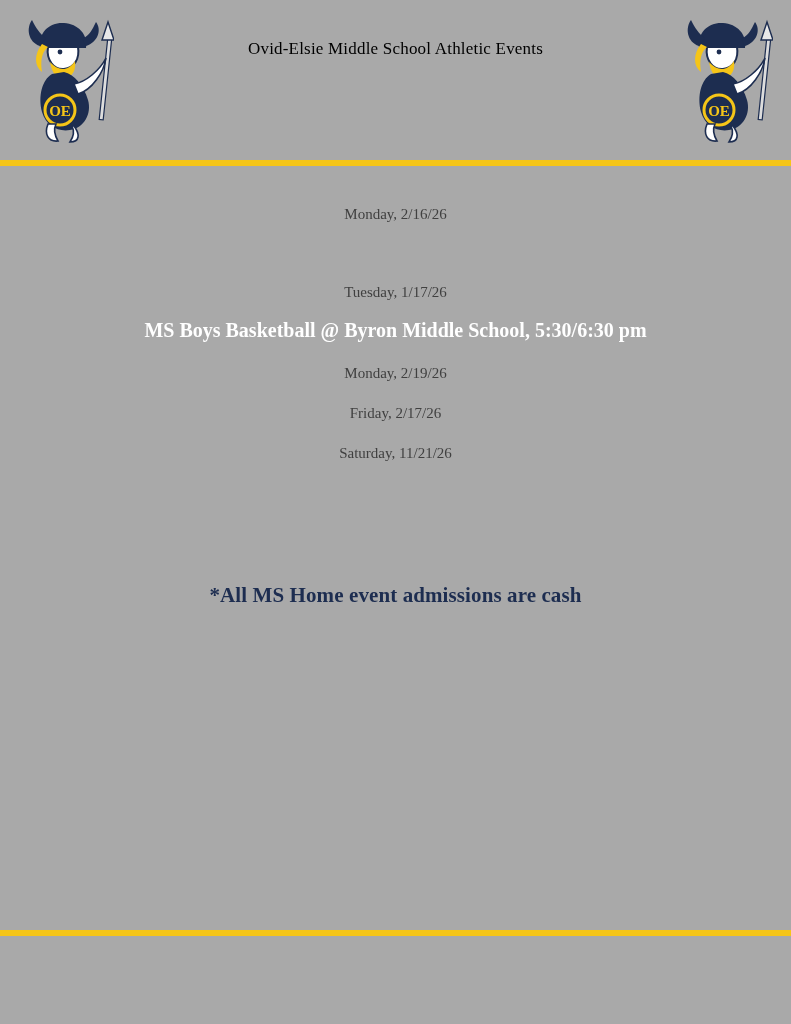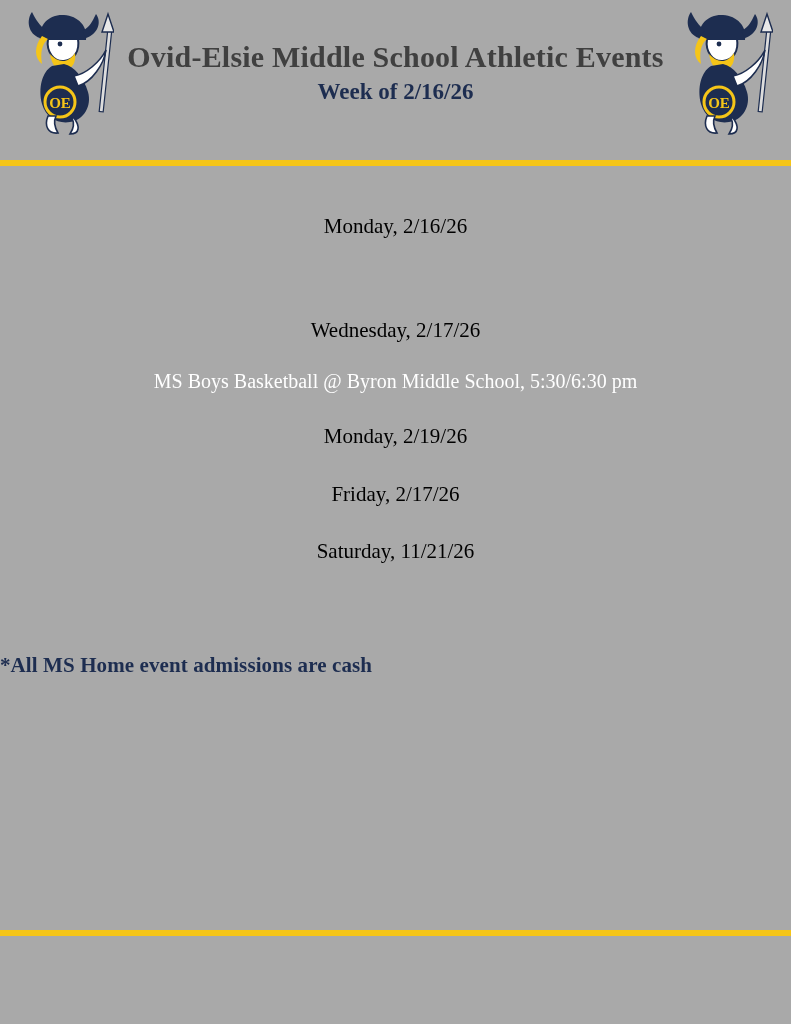--- a/index.html
+++ b/index.html
@@ -29,37 +29,37 @@
     display: flex;
     align-items: flex-start;
     justify-content: center;
   }
   .title-block {
     padding-top: 38px;
     text-align: center;
     color: #1d2d50;
   }
   .title-line1 {
-    font-size: 30px;
-    font-weight: 700;
+    font-size: 17px;
+    font-weight: 400;
     letter-spacing: .2px;
     line-height: 1.25;
-    color: #404040;
+    color: #000000;
   }
   .title-line2 {
     font-size: 23px;
     font-weight: 600;
     line-height: 1.35;
     color: #1d2d50;
   }
 
   
   .mascot {
     position: absolute;
-    top: 6px;
+    top: 14px;
     width: 96px;
     height: 130px;
   }
   .mascot.left { left: 18px; }
   .mascot.right { right: 18px; }
 
   
   .rule-gold {
     height: 6px;
     background: #f5c518;
@@ -72,37 +72,38 @@
     right: 0;
     bottom: 88px;
   }
 
   
   .content {
     padding-top: 22px;
     text-align: center;
   }
   .day {
-    font-size: 21px;
-    color: #000000;
+    font-size: 15px;
+    color: #404040;
     line-height: 1.6;
-    margin: 16px;
+    margin: 8px;
     padding: 6px 0 2px 0;
   }
   .event {
     font-size: 20px;
     color: #ffffff;
     line-height: 1.5;
     margin: 0;
     padding: 1px 0 2px 0;
+    font-weight: bold;
   }
   .spacer-block { height: 30px; }
   .note {
-    margin-top: 82px;
-    text-align: left;
+    margin-top: 116px;
+    text-align: center;
     font-size: 21px;
     font-weight: bold;
     color: #1d2d50;
     letter-spacing: .1px;
   }
 </style>
 </head>
 <body>
 
 <div class="page">
@@ -135,21 +136,20 @@
 
         <path d="M56 70 C68 68, 82 56, 88 44 C86 58, 74 76, 60 80 Z" fill="#ffffff" stroke="#1d2d50" stroke-width="1.6"></path>
 
         <path d="M30 110 C26 120, 30 128, 40 127 C36 120, 36 114, 38 110 Z" fill="#ffffff" stroke="#1d2d50" stroke-width="1.6"></path>
         <path d="M56 112 C62 120, 62 128, 52 128 C56 122, 56 116, 54 112 Z" fill="#ffffff" stroke="#1d2d50" stroke-width="1.6"></path>
       </svg>
     </div>
 
     <div class="title-block">
       <div class="title-line1">Ovid-Elsie Middle School Athletic Events</div>
-      <div class="title-line2">Week of 2/16/26</div>
     </div>
 
     <div class="mascot right">
       <svg viewBox="0 0 96 130" width="96" height="130" aria-hidden="true">
         <path d="M22 34 C20 18, 32 8, 46 9 C60 10, 70 20, 68 34 Z" fill="#1d2d50"></path>
         <path d="M22 32 C10 28, 8 14, 14 6 C18 14, 22 20, 28 24 Z" fill="#1d2d50"></path>
         <path d="M68 32 C80 28, 84 16, 78 8 C74 16, 72 21, 64 25 Z" fill="#1d2d50"></path>
         <path d="M30 33 C28 46, 36 56, 46 55 C56 54, 62 45, 60 33 Z" fill="#ffffff" stroke="#1d2d50" stroke-width="2"></path>
         <path d="M32 48 C34 62, 42 66, 48 64 C56 62, 58 54, 57 47 C50 58, 40 57, 32 48 Z" fill="#f5c518"></path>
         <path d="M24 30 C16 40, 16 52, 24 58 C22 46, 24 38, 30 33 Z" fill="#f5c518"></path>
@@ -169,21 +169,21 @@
   <div class="rule-gold top"></div>
 
   <div class="content">
 
     <div>
       <p class="day">Monday, 2/16/26</p>
       <div class="spacer-block"></div>
     </div>
 
     <div>
-      <p class="day">Wednesday, 2/17/26</p>
+      <p class="day">Tuesday, 1/17/26</p>
       <p class="event">MS Boys Basketball @ Byron Middle School, 5:30/6:30 pm</p>
     </div>
 
 
     <div>
       <p class="day">Monday, 2/19/26</p>
     </div>
 
     <div>
       <p class="day">Friday,  2/17/26</p>

